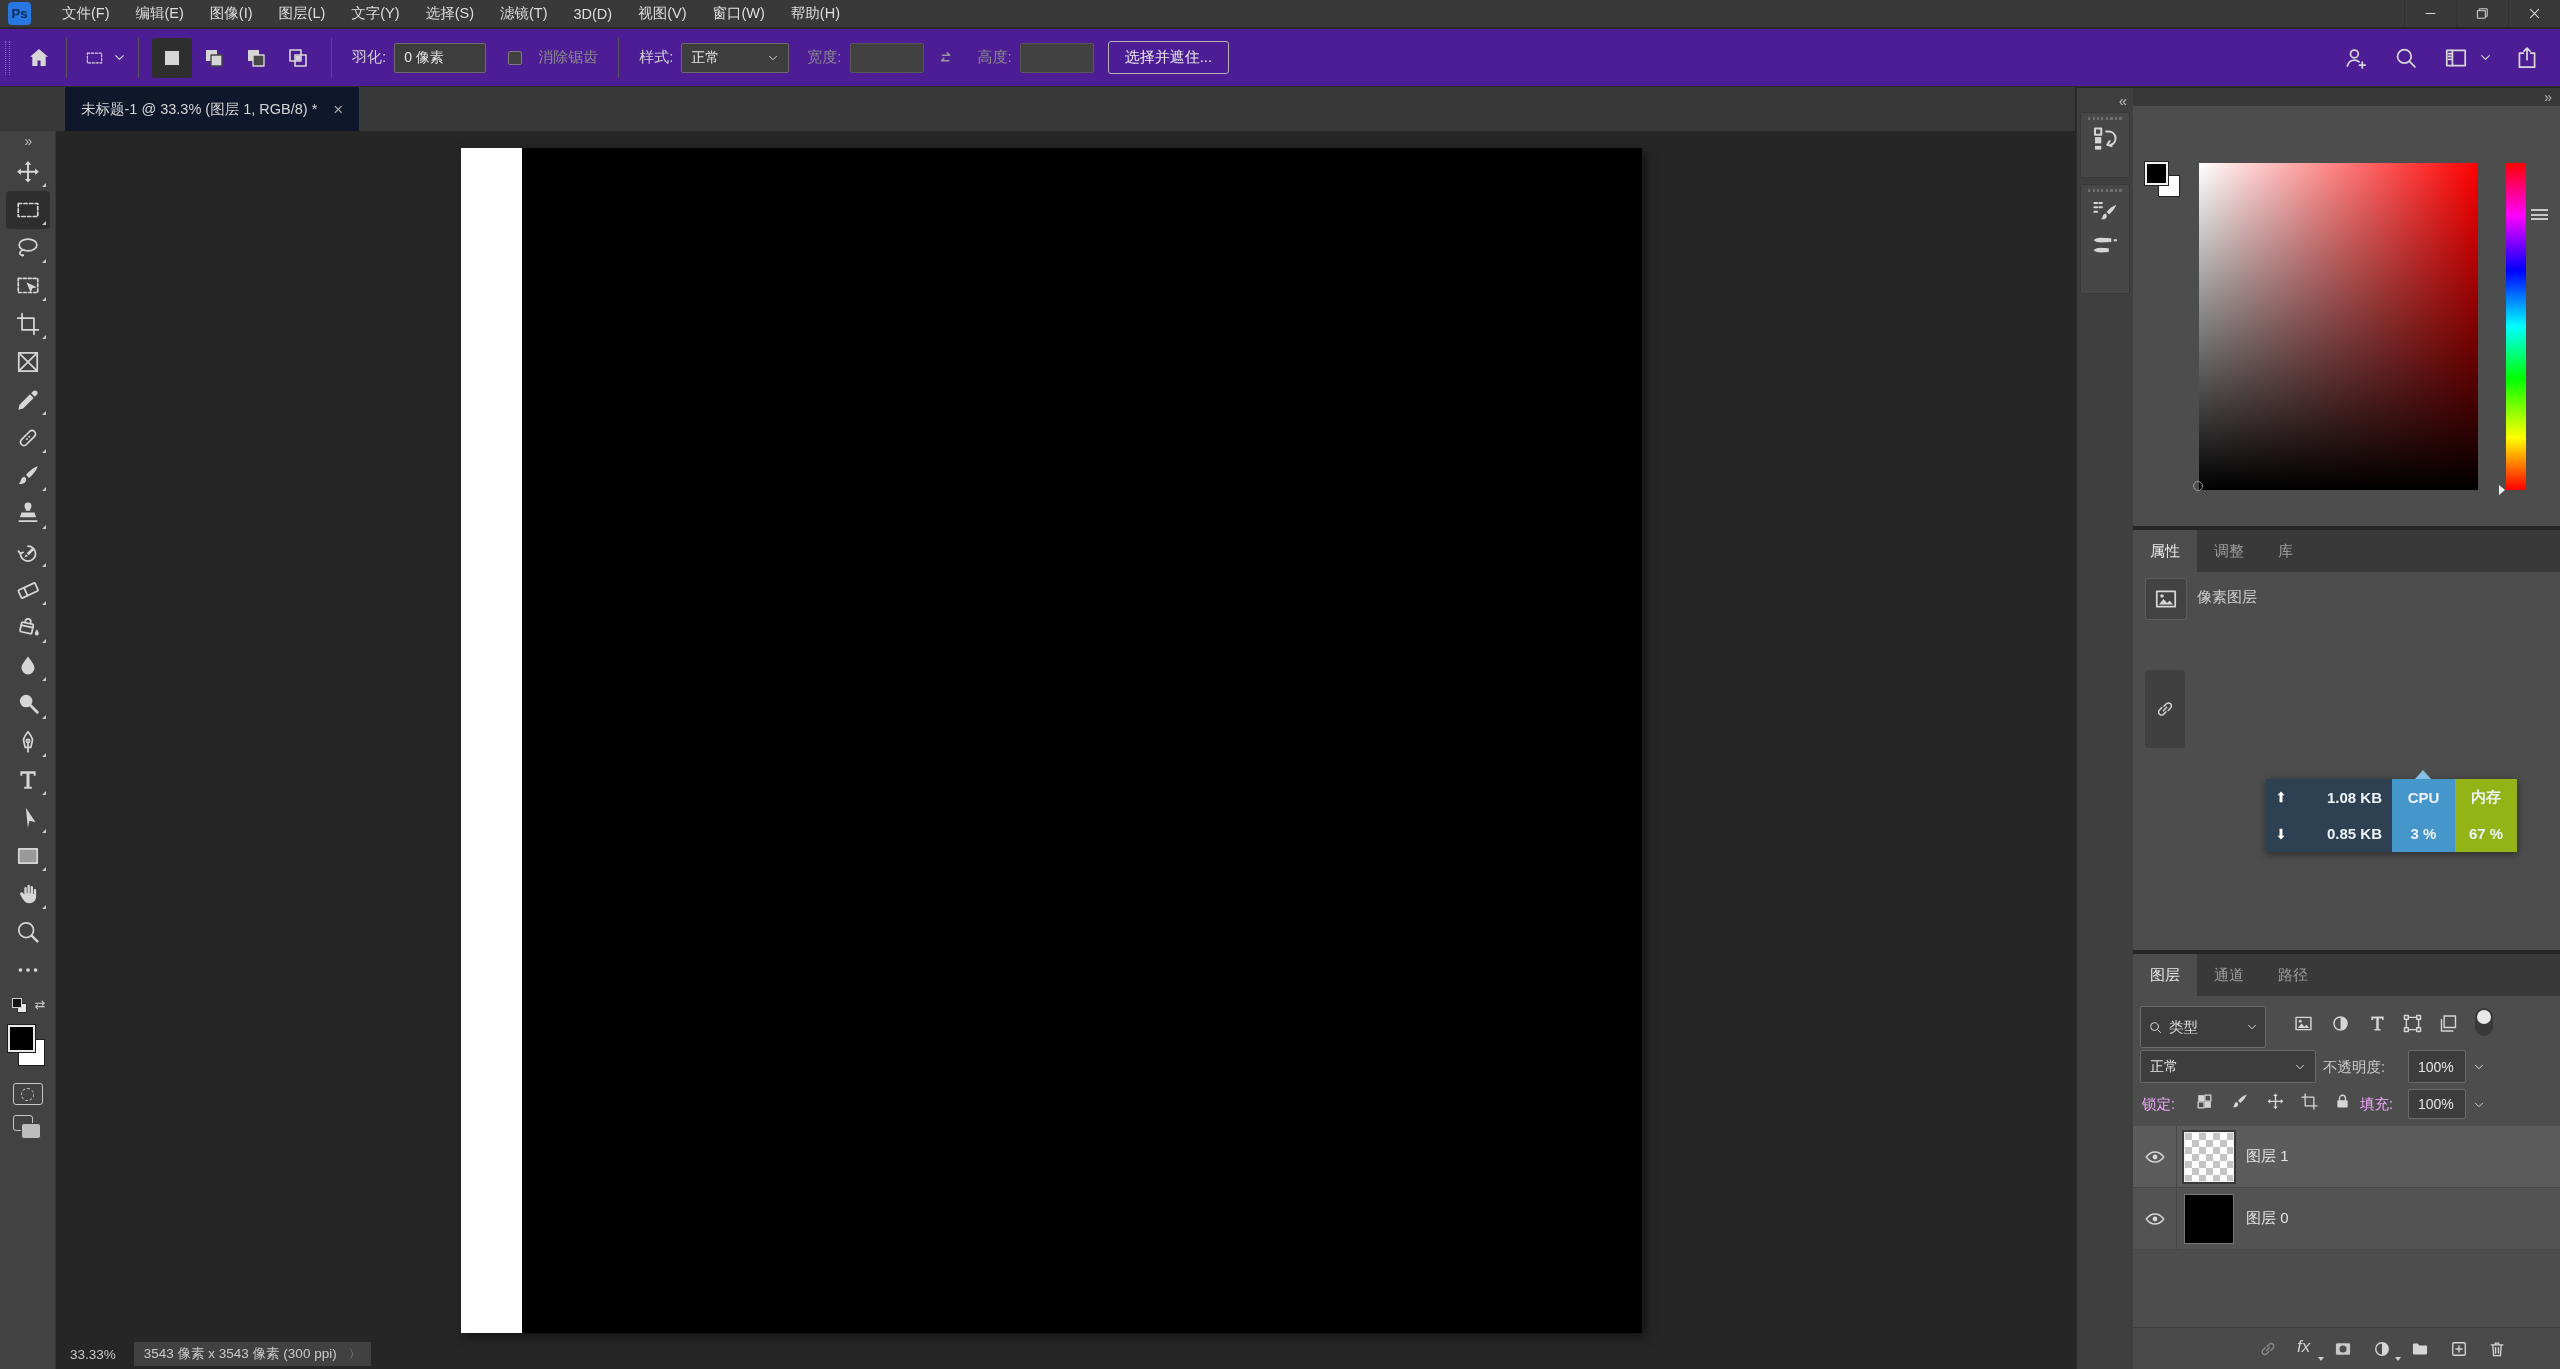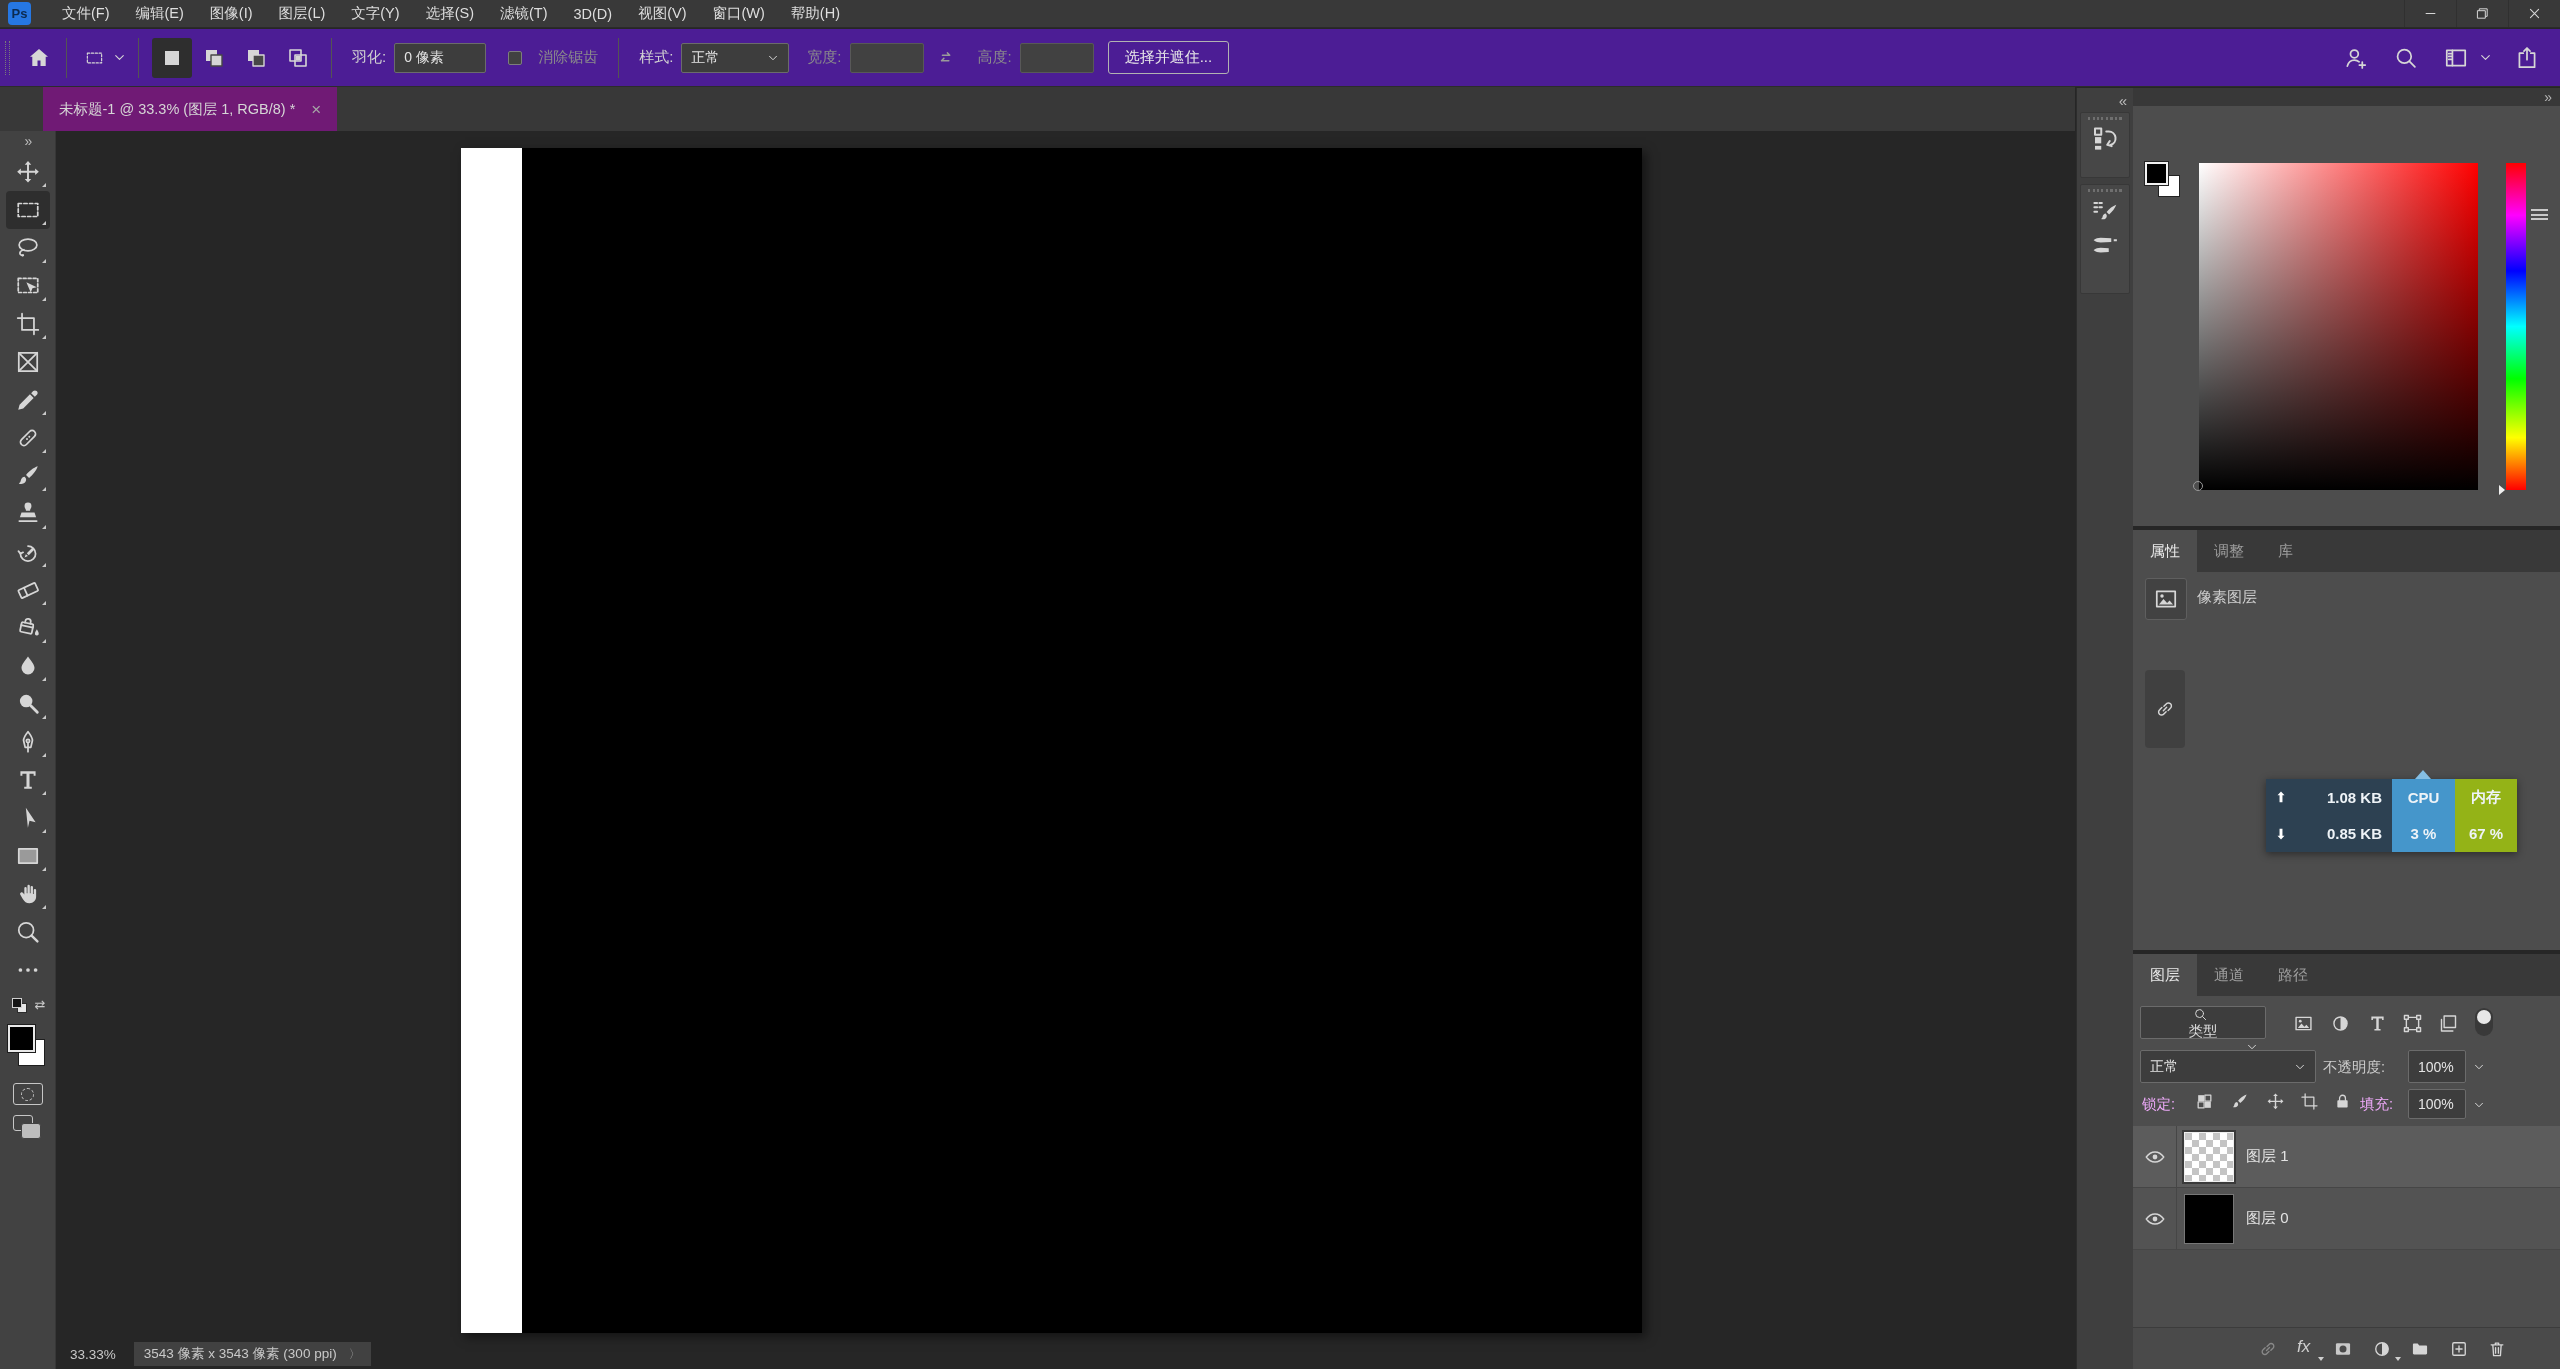--- a/index.html
+++ b/index.html
@@ -37,21 +37,21 @@
   .fld .chev { margin-left:auto; width:12px; height:12px; }
   .checkbox { width:14px; height:14px; border:1px solid #7d7d7d; border-radius:2px; background:#414141; margin:0 8px 0 4px; }
   .btn-outline { height:33px; padding:0 16px; border:1px solid #b2b2b2; border-radius:3px; font-size:15px; color:#e8e8e8;
                  display:flex; align-items:center; margin-left:14px; }
   .ob-right { margin-left:auto; display:flex; align-items:center; gap:20px; margin-right:18px; }
   .ob-right .ob-icon > span { width:26px; height:26px; }
   .wk-chev { width:13px; height:13px; margin-left:-12px; }
 
   
   .tabstrip { left:0; top:87px; width:2075px; height:44px; background:#383838; display:flex; }
-  .doctab { margin-left:43px; height:44px; background:#701a75; display:flex; align-items:center; padding:0 16px; }
+  .doctab { margin-left:65px; height:44px; background:#0f172a; display:flex; align-items:center; padding:0 16px; }
   .doctab .title { font-size:14.5px; color:#d6d6d6; white-space:nowrap; }
   .doctab .close { margin-left:16px; color:#a6a6a6; font-size:17px; line-height:1; }
 
   
   .toolbar { left:0; top:131px; width:56px; height:1238px; background:#424242; border-right:1px solid #373737;
              display:flex; flex-direction:column; align-items:center; }
   .tb-expand { height:20px; margin-top:2px; color:#bdbdbd; font-size:14px; letter-spacing:-2px; }
   .tool { position:relative; width:44px; height:38px; display:flex; align-items:center; justify-content:center; border-radius:4px; }
   .tool .ticon { width:26px; height:26px; }
   .tool.selected { background:#2e2e2e; }
@@ -141,22 +141,22 @@
   .mon-cpu { width:63px; background:#4596cb; }
   .mon-mem { width:62px; background:#94b317; }
   .mon-row { flex:1; display:flex; align-items:center; font-size:15px; }
   .mon-stats .mon-row { padding:0 10px 0 8px; }
   .mon-stats .arrow { width:14px; height:16px; margin-right:4px; }
   .mon-stats .val { margin-left:auto; }
   .mon-cpu .mon-row, .mon-mem .mon-row { justify-content:center; }
 
   
   #layersPanel { top:954px; height:415px; }
-  .lp-search { position:absolute; left:7px; top:52px; width:126px; height:33px; background:#3d3d3d; border:1px solid #6b6b6b;
-               border-radius:2px; display:flex; align-items:center; padding:0 7px;flex-direction:column; }
+  .lp-search { position:absolute; left:7px; top:52px; width:126px; height:42px; background:#3d3d3d; border:1px solid #6b6b6b;
+               border-radius:2px; display:flex; align-items:center; padding:0 7px; }
   .lp-search .mag { width:15px; height:15px; margin-right:6px; }
   .lp-search .lbl { font-size:14.5px; color:#dddddd; }
   .lp-search .chev { margin-left:auto; width:12px; height:12px; }
   .lp-ficon { position:absolute; top:59px; width:21px; height:21px; }
   .lp-toggle { position:absolute; left:342px; top:54px; width:18px; height:28px; background:#393939; border-radius:9px; }
   .lp-toggle::before { content:""; position:absolute; left:2px; top:2px; width:14px; height:14px; border-radius:50%; background:#e8e8e8; }
   .lp-sel { position:absolute; left:7px; top:96px; width:176px; height:33px; }
   .lp-opacity-lab { position:absolute; left:190px; top:104px; font-size:14.5px; color:#cccccc; }
   .lp-valbox { position:absolute; height:33px; }
   .lp-chevbtn { position:absolute; width:24px; height:33px; display:flex; align-items:center; justify-content:center; }

